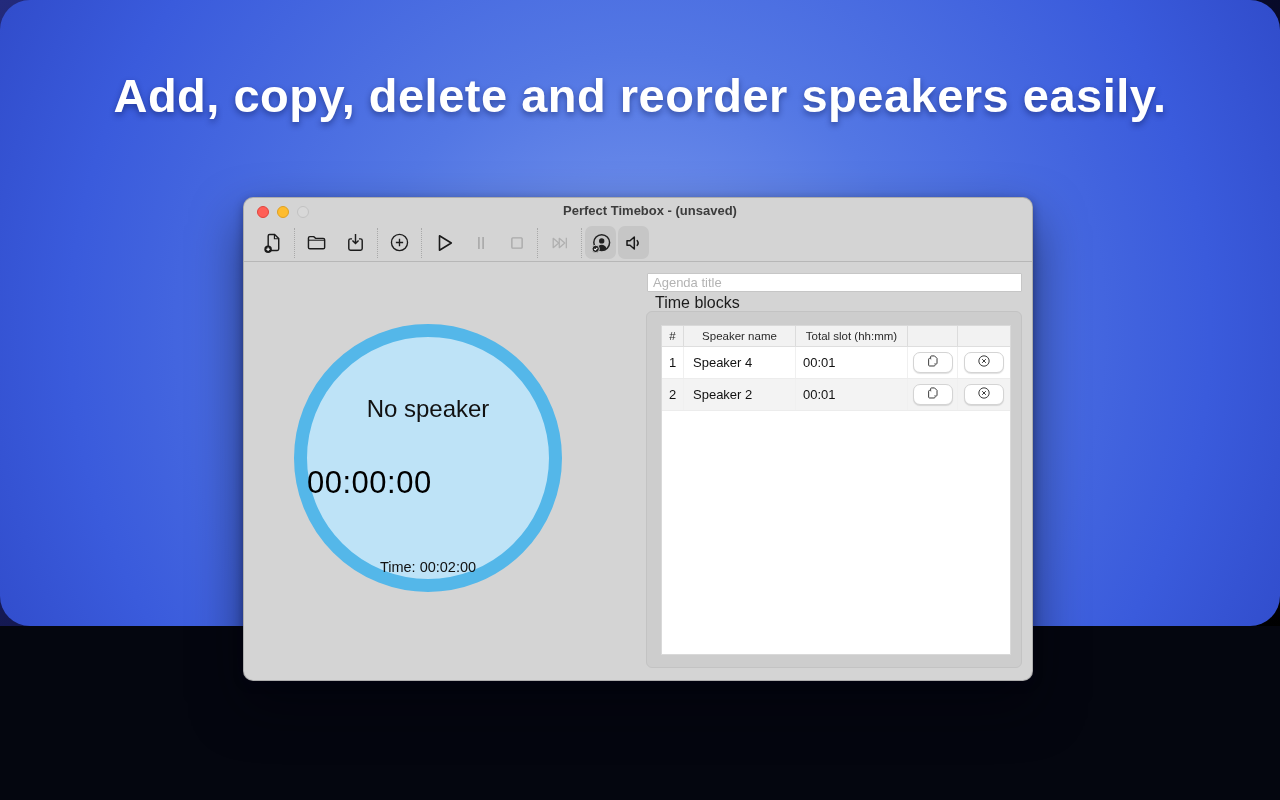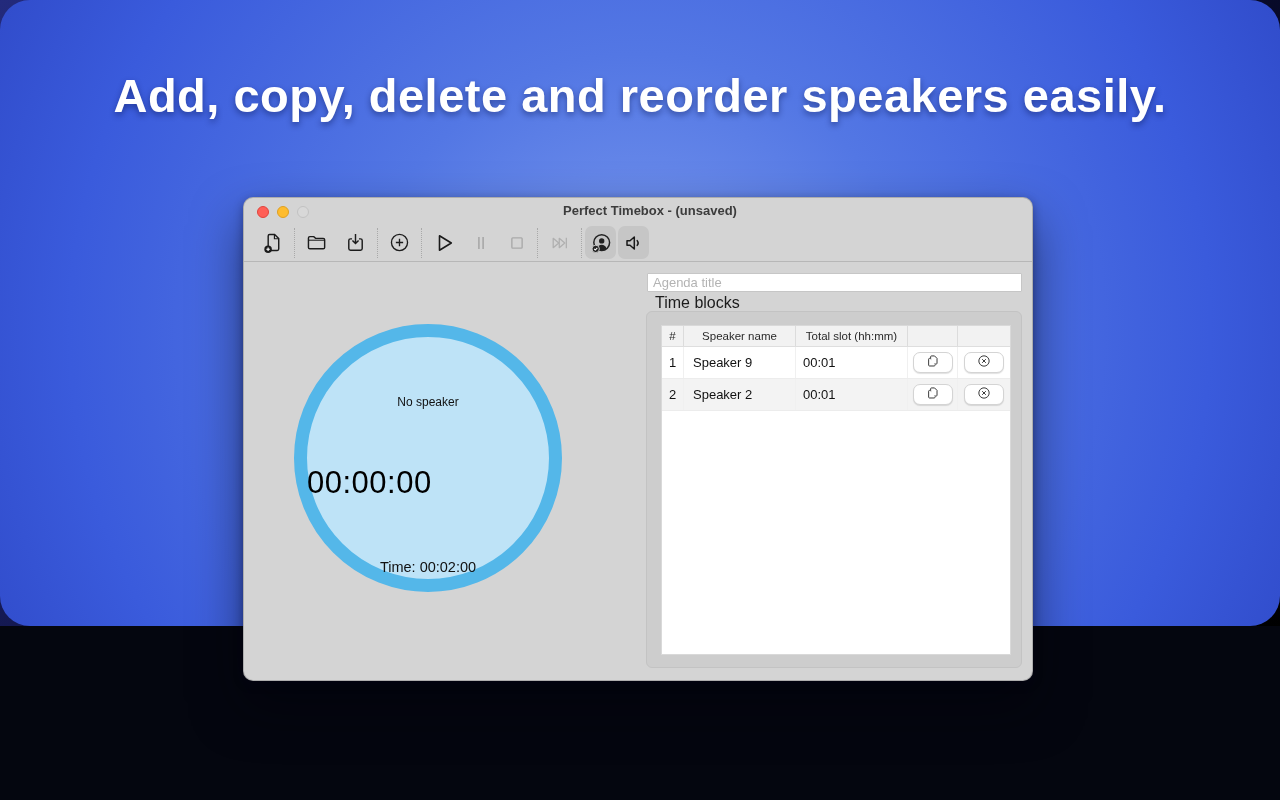--- a/index.html
+++ b/index.html
@@ -35,21 +35,21 @@
   .tb-btn { width:39px; height:33px; display:flex; align-items:center; justify-content:center; }
   .tb-btn.narrow { width:36px; }
   .tb-btn.pressed { width:31px; background:#c6c6c6; border-radius:7px; margin:0 1px; }
   .tb-sep { height:30px; border-left:1px dotted #a9a9a9; margin:0 2px; }
   .tb-btn svg { display:block; }
 
   
   .timer-circle { position:absolute; left:50px; top:126px; width:268px; height:268px;
            border:13px solid #54b7e9; border-radius:50%; background:#bee3f7; }
   .timer-speaker { position:absolute; top:58px; left:0; right:0; text-align:center;
-           font-size:12px; color:#111; }
+           font-size:24px; color:#111; }
   .timer-elapsed { position:absolute; top:128px; left:0; right:0; 
            font-size:31px; font-weight:400; letter-spacing:.5px; color:#000000; }
   .timer-total   { position:absolute; top:222px; left:0; right:0; text-align:center;
            font-size:14.5px; color:#111; }
 
   
   .agenda-input { position:absolute; left:403px; top:75px; width:375px; height:19px;
            background:#fff; border:1px solid #c6c6c6; font-size:13px; padding:0 5px;
            color:#333; font-family:"Liberation Sans",sans-serif; border-radius:1px; }
   .agenda-input::placeholder { color:#b3b3b3; }
@@ -199,21 +199,21 @@
         <div class="t-row t-head">
           <div class="t-cell">#</div>
           <div class="t-cell">Speaker name</div>
           <div class="t-cell">Total slot (hh:mm)</div>
           <div class="t-cell"></div>
           <div class="t-cell"></div>
         </div>
 
         <div class="t-row t-body-row">
           <div class="t-cell c-idx">1</div>
-          <div class="t-cell c-name">Speaker 9</div>
+          <div class="t-cell c-name">Speaker 4</div>
           <div class="t-cell c-slot">00:01</div>
           <div class="t-cell c-btn">
             <div class="row-btn">
               <span><svg width="14" height="14" viewBox="0 0 16 16" fill="none" stroke="#333" stroke-width="1.1">
                 <path d="M6.2 2.2h3.6l2.8 2.8v5.6c0 .5-.4.9-.9.9H6.2c-.5 0-.9-.4-.9-.9V3.1c0-.5.4-.9.9-.9z"></path>
                 <path d="M4.6 5h-.7c-.5 0-.9.4-.9.9v6.9c0 .5.4.9.9.9h5.5c.5 0 .9-.4.9-.9v-.7" fill="#fff"></path>
               </svg></span>
             </div>
           </div>
           <div class="t-cell c-btn">

